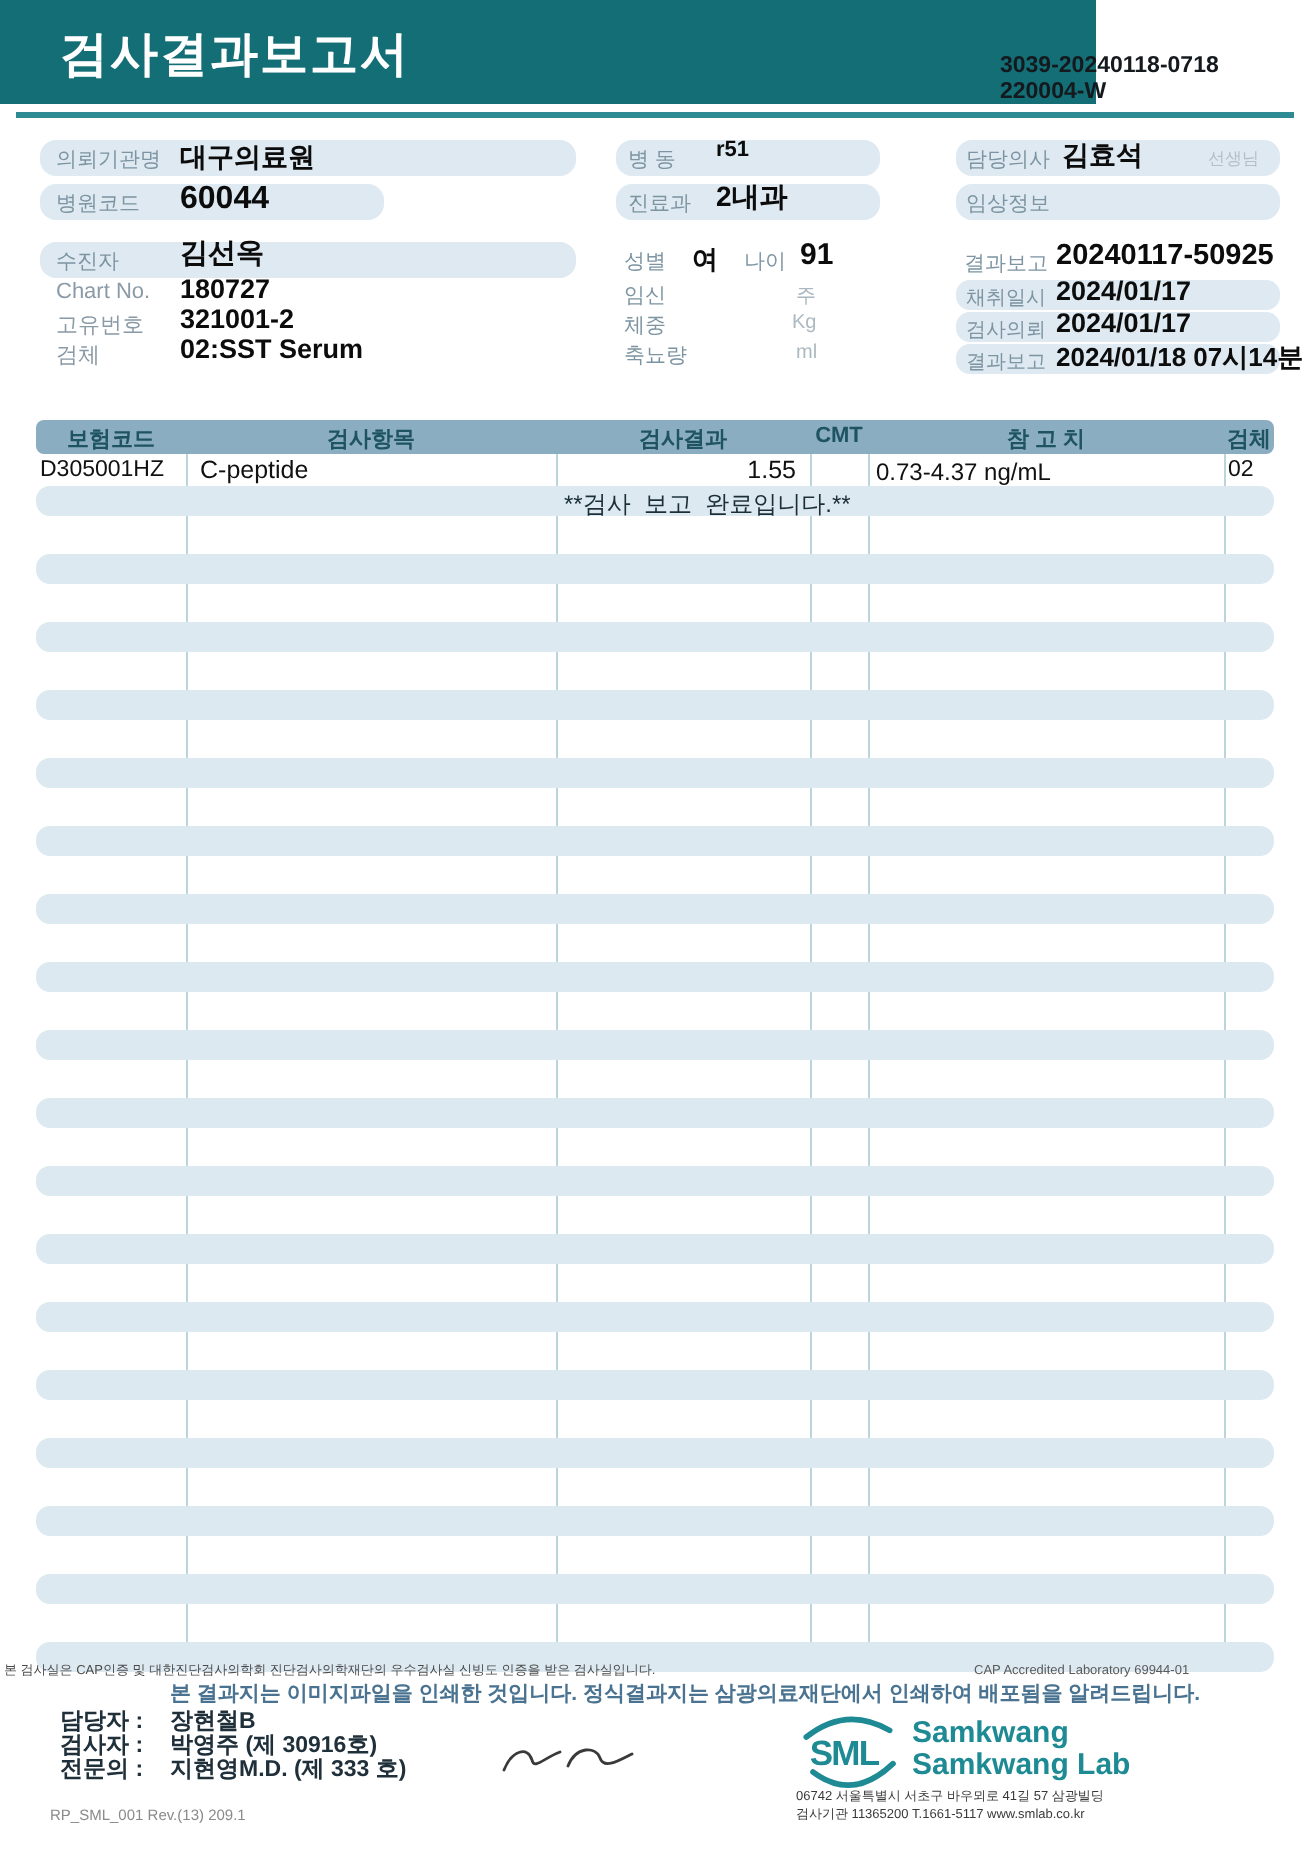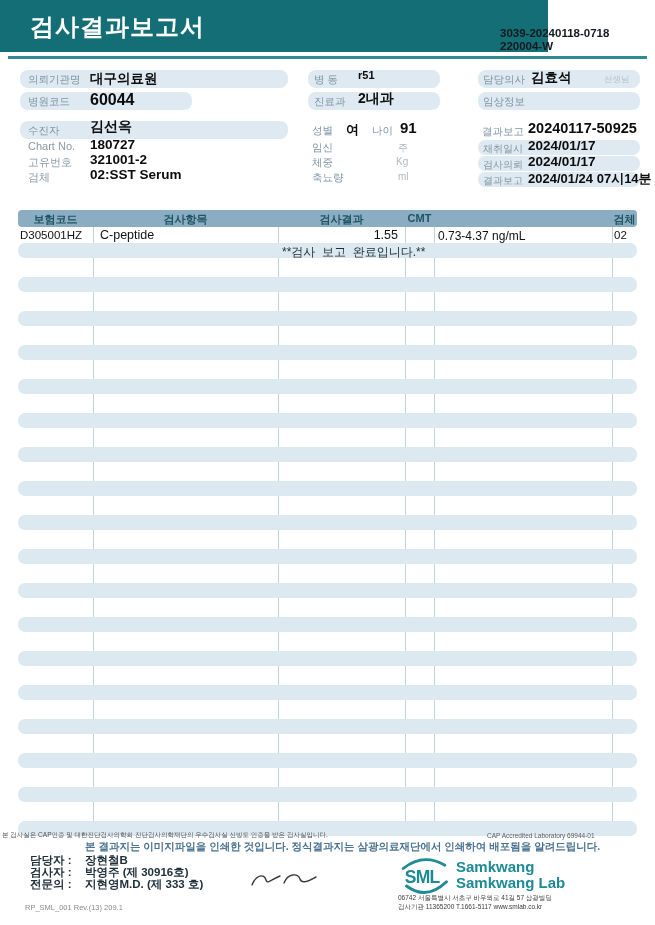--- a/index.html
+++ b/index.html
@@ -113,27 +113,28 @@
   <div class="chip-sm" style="left:478px; top:140px; width:162px;"></div>
   <div class="lbl" style="left:483px; top:142px; font-size:10px;">채취일시</div>
   <div class="val" style="left:528px; top:138px; font-size:13.5px;">2024/01/17</div>
 
   <div class="chip-sm" style="left:478px; top:156px; width:162px;"></div>
   <div class="lbl" style="left:483px; top:158px; font-size:10px;">검사의뢰</div>
   <div class="val" style="left:528px; top:154px; font-size:13.5px;">2024/01/17</div>
 
   <div class="chip-sm" style="left:478px; top:172px; width:162px;"></div>
   <div class="lbl" style="left:483px; top:174px; font-size:10px;">결과보고</div>
-  <div class="val" style="left:528px; top:170px; font-size:13px;">2024/01/24 07시14분</div>
+  <div class="val" style="left:528px; top:170px; font-size:13px;">2024/01/18 07시14분</div>
 
   <div class="thead"></div>
   <div class="th" style="left:18px;  width:75px;">보험코드</div>
   <div class="th" style="left:93px;  width:185px;">검사항목</div>
   <div class="th" style="left:278px; width:127px;">검사결과</div>
   <div class="th" style="left:405px; width:29px;">CMT</div>
+  <div class="th" style="left:434px; width:178px;">참 고 치</div>
   <div class="th" style="left:612px; width:25px;">검체</div>
 
   <div class="vline" style="left:93px;"></div>
   <div class="vline" style="left:278px;"></div>
   <div class="vline" style="left:405px;"></div>
   <div class="vline" style="left:434px;"></div>
   <div class="vline" style="left:612px;"></div>
 
   <div>
     <div class="cell" style="left:20px;  top:229px; font-size:11.5px;">D305001HZ</div>

